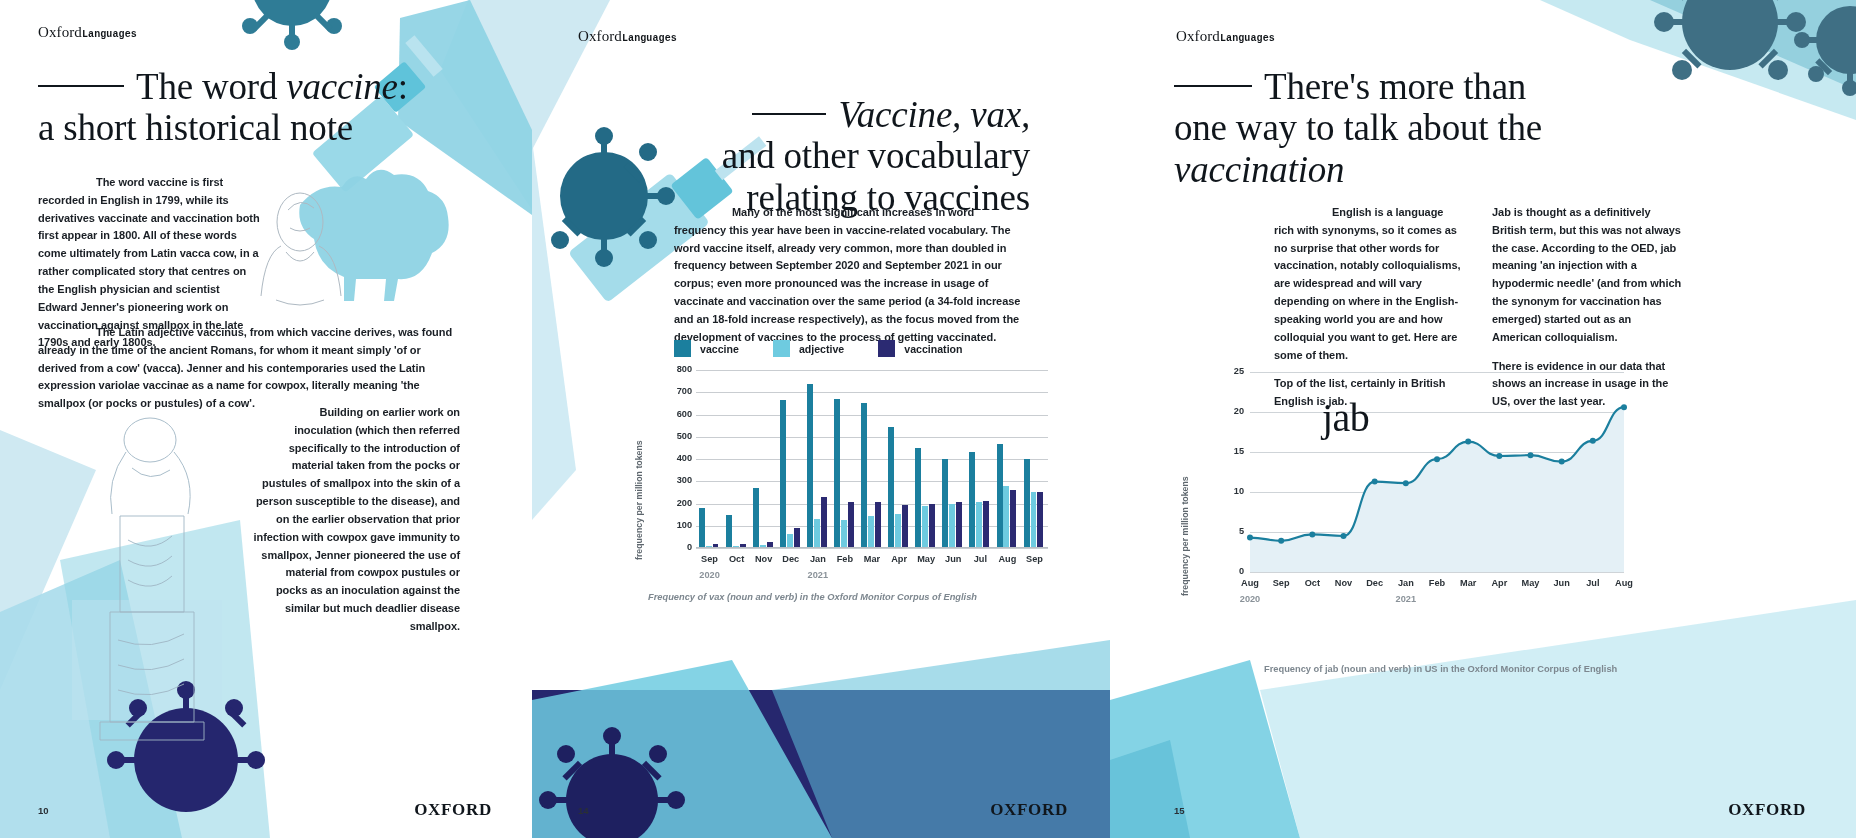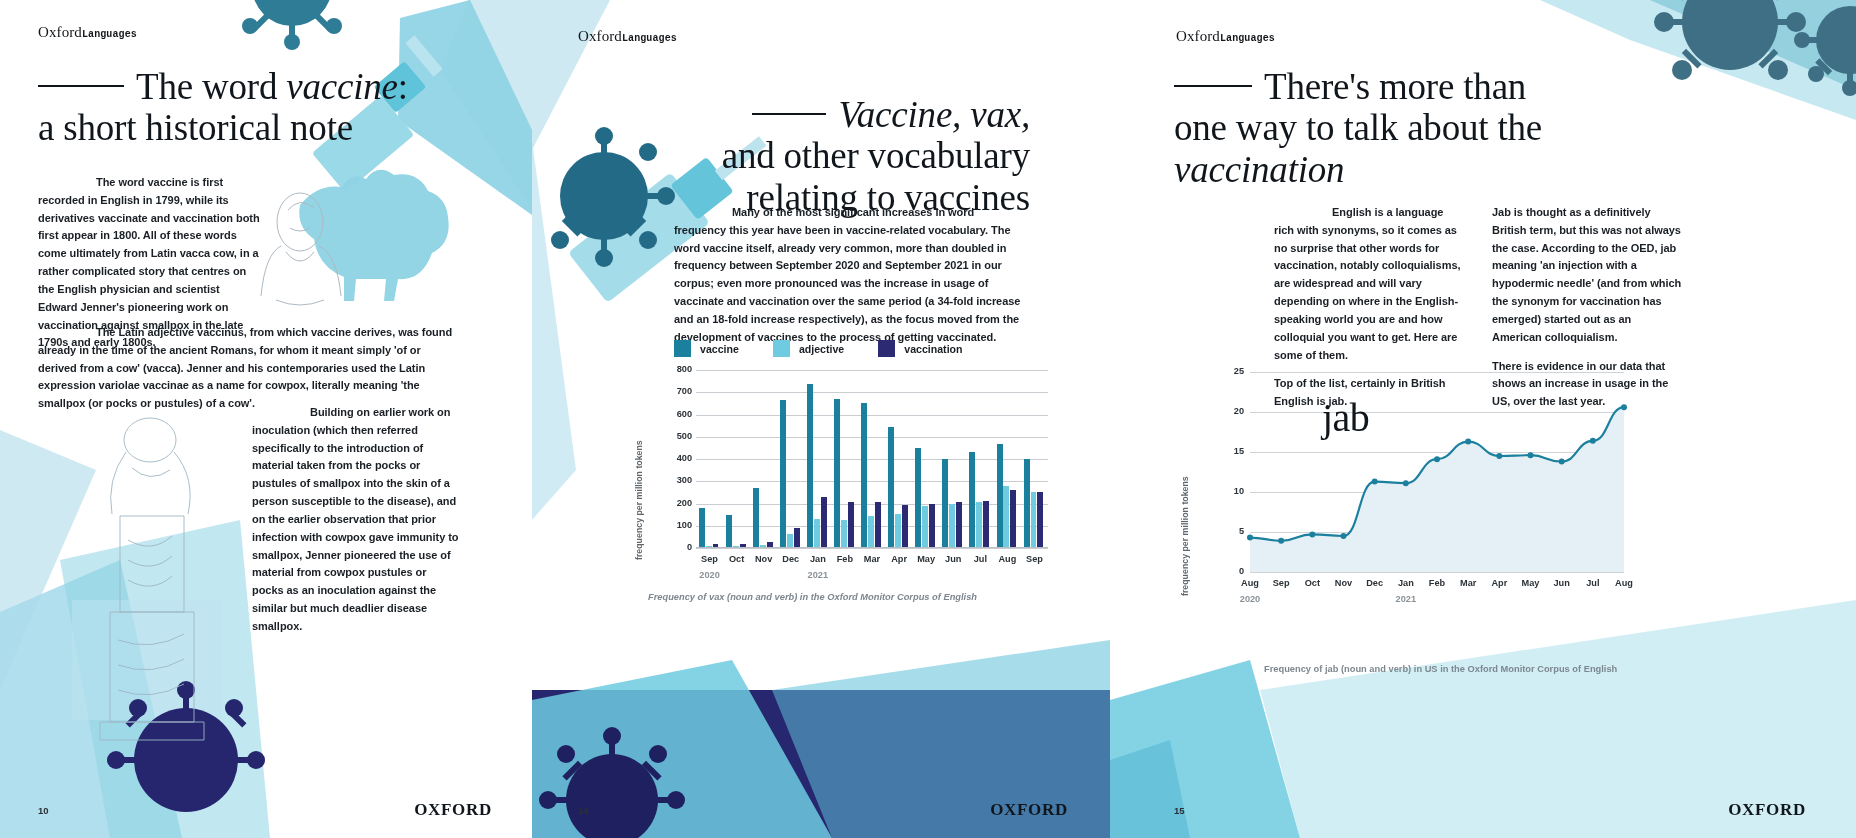--- a/index.html
+++ b/index.html
@@ -149,21 +149,21 @@
     </div>
 
     <div class="body-col" style="position:absolute; left:38px; top:174px; width:222px;">
       <p class="indent">The word vaccine is first recorded in English in 1799, while its derivatives vaccinate and vaccination both first appear in 1800. All of these words come ultimately from Latin vacca cow, in a rather complicated story that centres on the English physician and scientist Edward Jenner's pioneering work on vaccination against smallpox in the late 1790s and early 1800s.</p>
     </div>
 
     <div class="body-col" style="position:absolute; left:38px; top:324px; width:418px;">
       <p class="indent">The Latin adjective vaccīnus, from which vaccine derives, was found already in the time of the ancient Romans, for whom it meant simply 'of or derived from a cow' (vacca). Jenner and his contemporaries used the Latin expression variolae vaccinae as a name for cowpox, literally meaning 'the smallpox (or pocks or pustules) of a cow'.</p>
     </div>
 
-    <div class="body-col" style="position:absolute; left:252px; top:404px; width:208px;">
+    <div class="body-col" style="position:absolute; left:252px; top:404px; width:208px;text-align:right;">
       <p class="indent">Building on earlier work on inoculation (which then referred specifically to the introduction of material taken from the pocks or pustules of smallpox into the skin of a person susceptible to the disease), and on the earlier observation that prior infection with cowpox gave immunity to smallpox, Jenner pioneered the use of material from cowpox pustules or pocks as an inoculation against the similar but much deadlier disease smallpox.</p>
     </div>
 
     <div class="folio" style="left:38px;">10</div>
     <div class="oxford-mark" style="right:40px;">OXFORD</div>
   </div>
 
   <div class="page p2">
 
     <svg class="deco" width="578" height="838" viewBox="0 0 578 838" style="left:0;top:0;">

